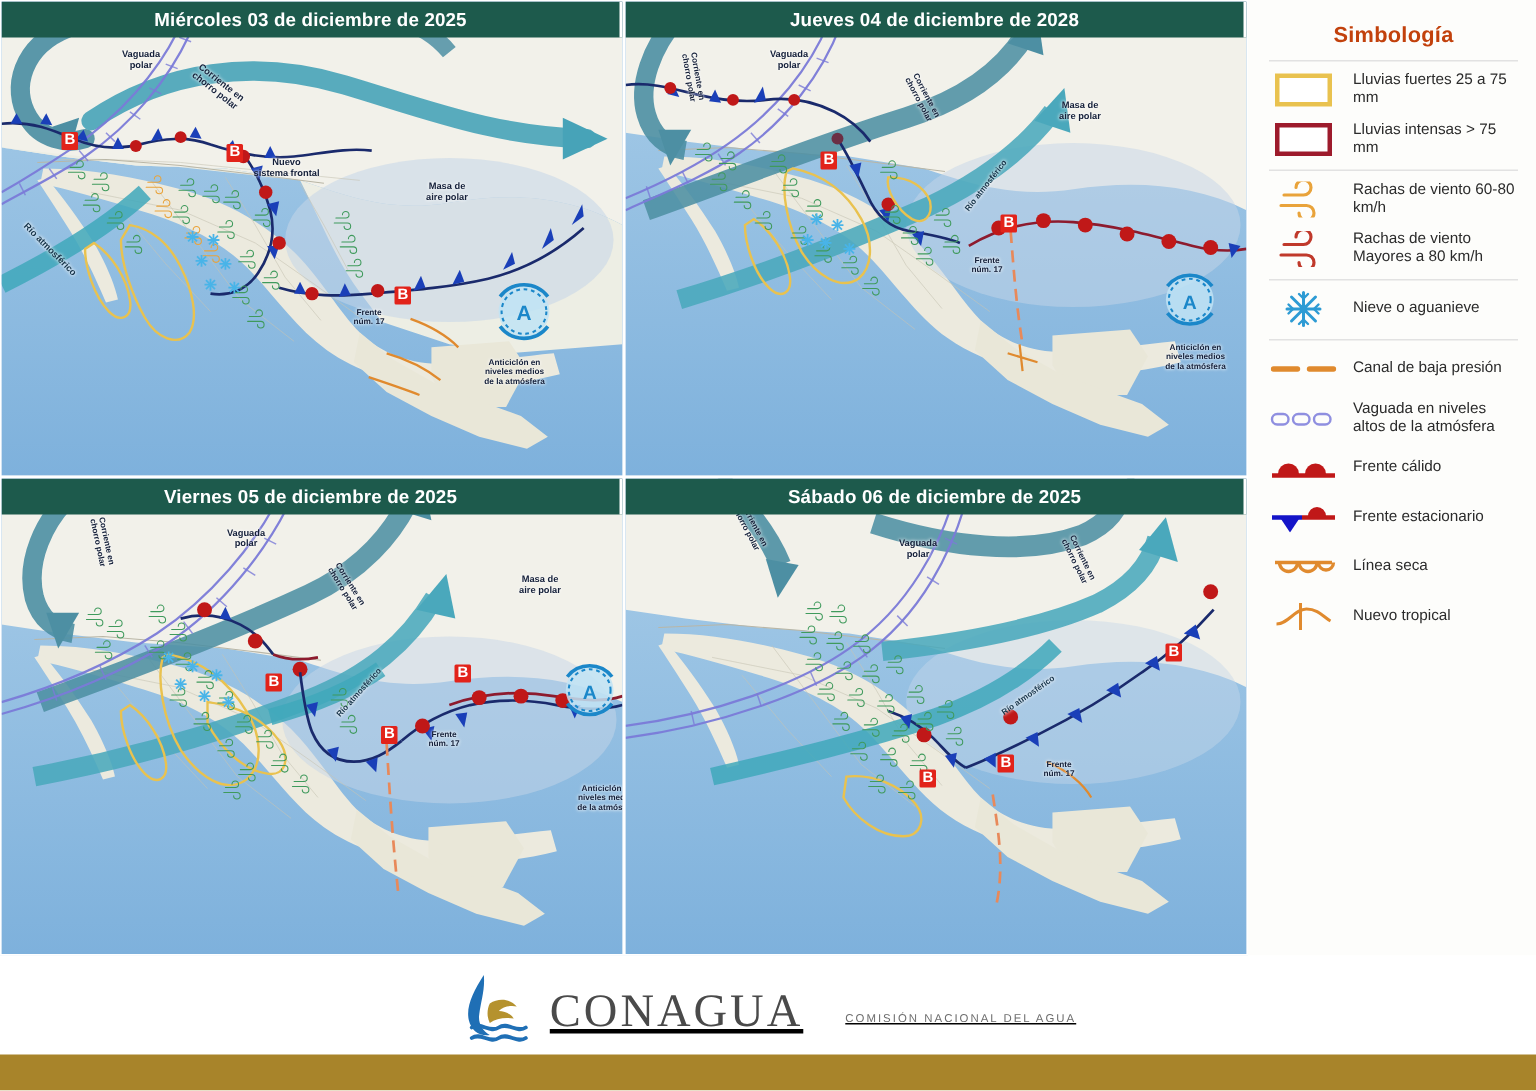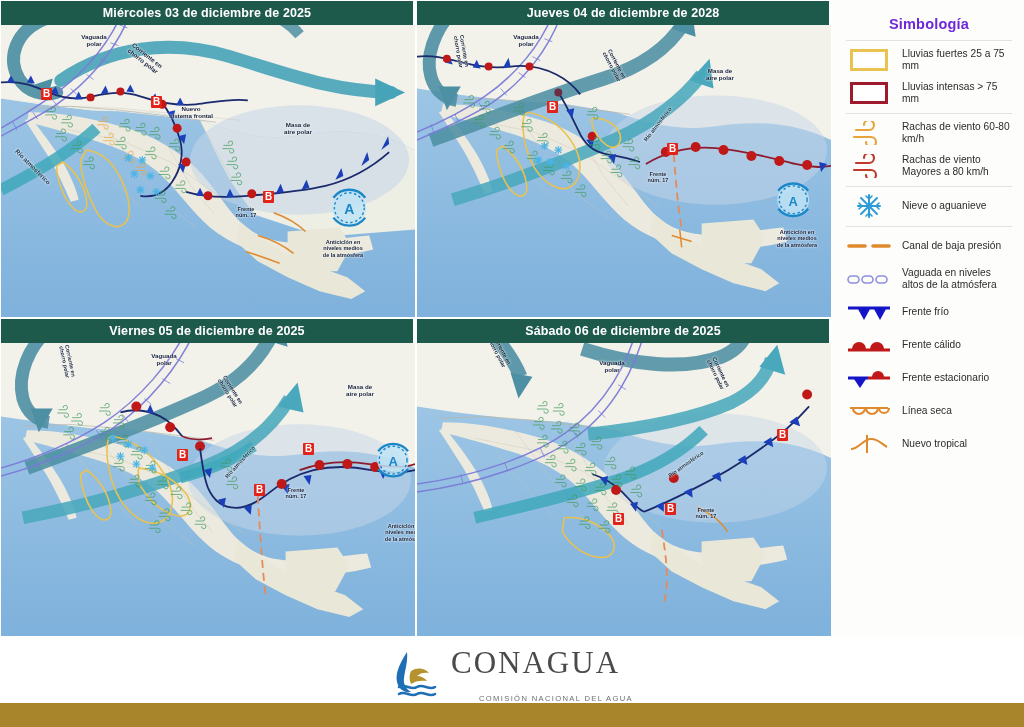--- a/index.html
+++ b/index.html
@@ -36,21 +36,21 @@
 
   
   .legend {
     position: absolute; left: 832px; top: 0;
     width: 192px; height: 637px;
     background: #fdfdfb;
     padding: 10px 10px 0 12px;
   }
   .legend-title {
     text-align: center; font-size: 14.5px; font-weight: bold;
-    color: #6d28d9; margin: 6px 0 8px 0; letter-spacing: .2px;
+    color: #c2410c; margin: 6px 0 8px 0; letter-spacing: .2px;
   }
   .legend-divider { height:1px; background:#e2e2e2; margin: 4px 2px 6px 2px; }
   .legend-row {
     display: flex; align-items: center; gap: 8px;
     margin-bottom: 7px; min-height: 26px;
   }
   .legend-ico {
     width: 50px; min-width: 50px; height: 26px;
     display:flex; align-items:center; justify-content:center;
   }
@@ -59,21 +59,21 @@
   .box-swatch { width: 38px; height: 22px; background: #fff; }
   .box-gold { border: 3px solid #e9c24f; }
   .box-red  { border: 3px solid #9d1b2c; }
 
   
   .footer { position:absolute; left:0; top:637px; width:1024px; height:90px; background:#fff; }
   .logo-wrap {
     position:absolute; left:50%; top:10px; transform:translateX(-50%);
     display:flex; align-items:center; gap:10px;
   }
-  .logo-text { display:flex; flex-direction:column; justify-content:flex-start; }
+  .logo-text { display:flex; flex-direction:row; justify-content:flex-start;text-decoration:underline; }
   .logo-main {
     font-family:"Liberation Serif", serif; font-size:31px; letter-spacing:2px;
     color:#4a4a4a; line-height:1;
   }
   .logo-sub {
     font-size:7.6px; letter-spacing:1.35px; color:#6d6d6d; margin-top:16px;padding-left:28px;
   }
   .gold-bar { position:absolute; left:0; bottom:0; width:1024px; height:24px; background:#a8842a; }
 
   
@@ -1110,30 +1110,20 @@
             <rect x="16" y="4" width="11" height="7" rx="3.5"></rect>
             <rect x="30" y="4" width="11" height="7" rx="3.5"></rect>
           </g>
         </svg>
       </div>
       <div class="legend-label">Vaguada en
 niveles altos
 de la atmósfera</div>
     </div>
 
-    <div class="legend-row">
-      <div class="legend-ico">
-        <svg width="46" height="18" viewBox="0 0 46 18">
-          <line x1="2" y1="5" x2="44" y2="5" stroke="#1414c8" stroke-width="3"></line>
-          <path d="M12,6 L24,6 L18,17 Z" fill="#1414c8"></path>
-          <path d="M28,6 L40,6 L34,17 Z" fill="#1414c8"></path>
-        </svg>
-      </div>
-      <div class="legend-label">Frente frío</div>
-    </div>
 
     <div class="legend-row">
       <div class="legend-ico">
         <svg width="46" height="18" viewBox="0 0 46 18">
           <line x1="2" y1="14" x2="44" y2="14" stroke="#c01818" stroke-width="3"></line>
           <path d="M6,13 A7,7 0 0 1 20,13 Z" fill="#c01818"></path>
           <path d="M24,13 A7,7 0 0 1 38,13 Z" fill="#c01818"></path>
         </svg>
       </div>
       <div class="legend-label">Frente cálido</div>

